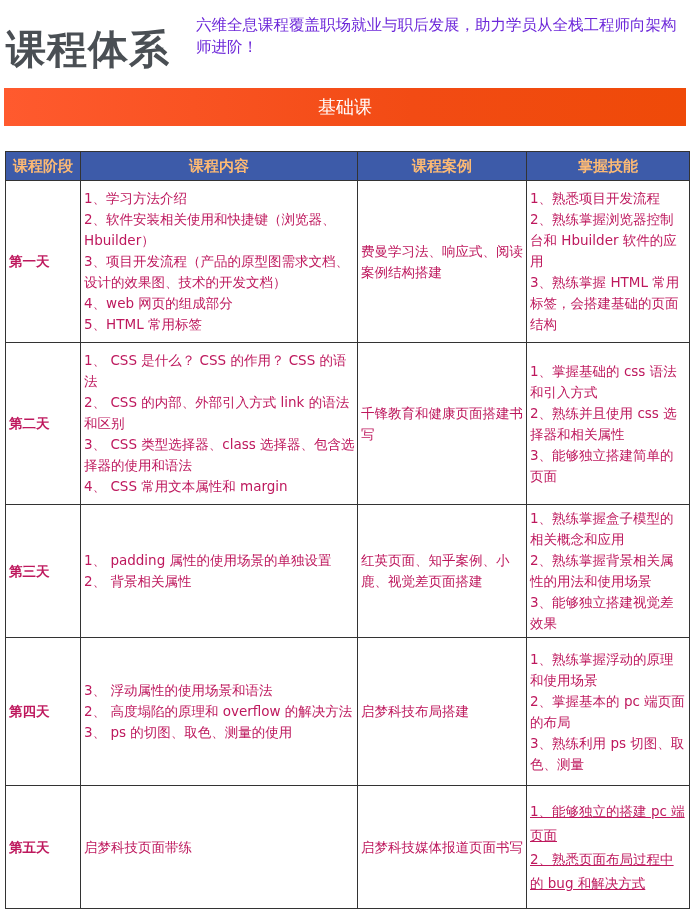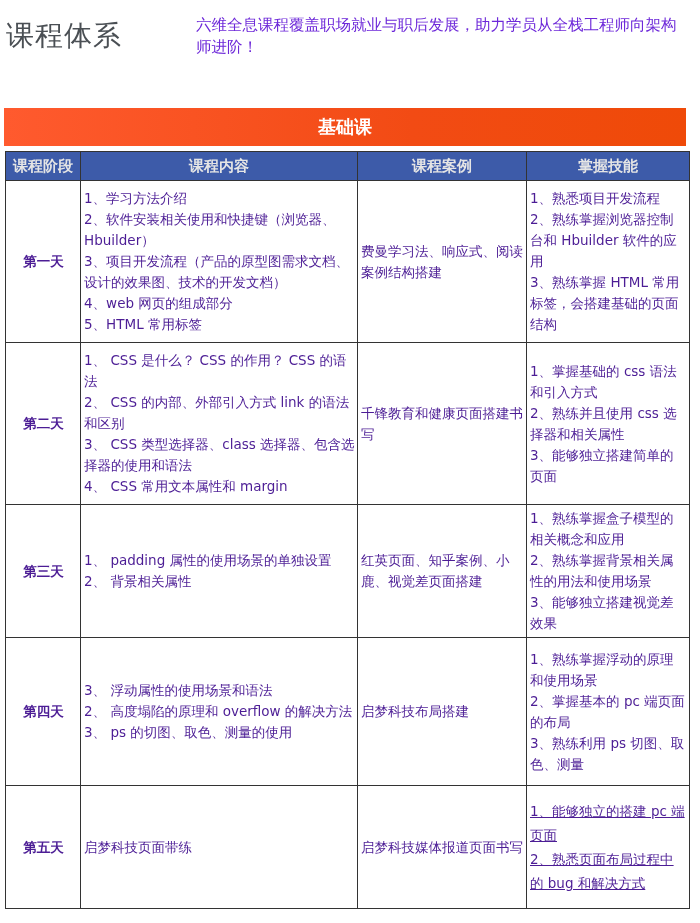--- a/index.html
+++ b/index.html
@@ -1,36 +1,36 @@
 <!DOCTYPE html>
 <html><head>
 <meta charset="utf-8">
 <style>
   html, body { margin: 0; padding: 0; background: #ffffff; }
   body { width: 700px; height: 923px; position: relative; overflow: hidden;
          font-family: "DejaVu Sans", "Liberation Sans", sans-serif; color: #555a5e; }
 
   .header { position: absolute; left: 0; top: 0; width: 700px; height: 80px; }
-  .header .title { position: absolute; left: 6px; top: 8px; font-size: 28px; font-weight: normal;
+  .header .title { position: absolute; left: 6px; top: 21px; font-size: 40px; font-weight: bold;
                    color: #4a4f54; letter-spacing: 1px; line-height: 56px; }
   .header .subtitle { position: absolute; left: 196px; top: 14px; width: 490px;
                       font-size: 15.5px; line-height: 22px; color: #6d28d9; }
 
   .banner { position: absolute; left: 4px; top: 88px; width: 682px; height: 38px;
             background: linear-gradient(90deg, #ff5a2e 0%, #f24b14 60%, #ef4a08 100%);
-            color: #ffffff; font-size: 18px; font-weight: bold; text-align: center; line-height: 38px; margin-top: 20px; }
+            color: #ffffff; font-size: 18px; font-weight: normal; text-align: center; line-height: 38px; }
 
   table.course { position: absolute; left: 5px; top: 151px; width: 684px;
                  border-collapse: collapse; table-layout: fixed; }
   table.course th, table.course td { border: 1.5px solid #333; }
-  table.course th { background: #3d5ba9; color: #e5e5e5; font-size: 15px; font-weight: bold;
+  table.course th { background: #3d5ba9; color: #fdba74; font-size: 15px; font-weight: bold;
                     height: 28px; padding: 0; text-align: center; }
-  table.course td { font-size: 13.5px; line-height: 21px; color: #4c1d95; vertical-align: middle;
+  table.course td { font-size: 13.5px; line-height: 21px; color: #be185d; vertical-align: middle;
                     padding: 2px 2px 2px 3px; }
-  td.stage { text-align: center; color: #f15a22; font-weight: bold; font-size: 15px; }
+  td.stage { color: #f15a22; font-weight: bold; font-size: 15px; }
   td.content, td.cases, td.skills { text-align: left; }
   .line { display: block; }
   col.c1 { width: 75px; } col.c2 { width: 277px; } col.c3 { width: 169px; } col.c4 { width: 163px; }
   tr.r1 td { height: 157px; }
   tr.r2 td { height: 157px; }
   tr.r3 td { height: 128px; }
   tr.r4 td { height: 143px; }
   tr.r5 td { height: 118px; }
 </style>
 </head>

